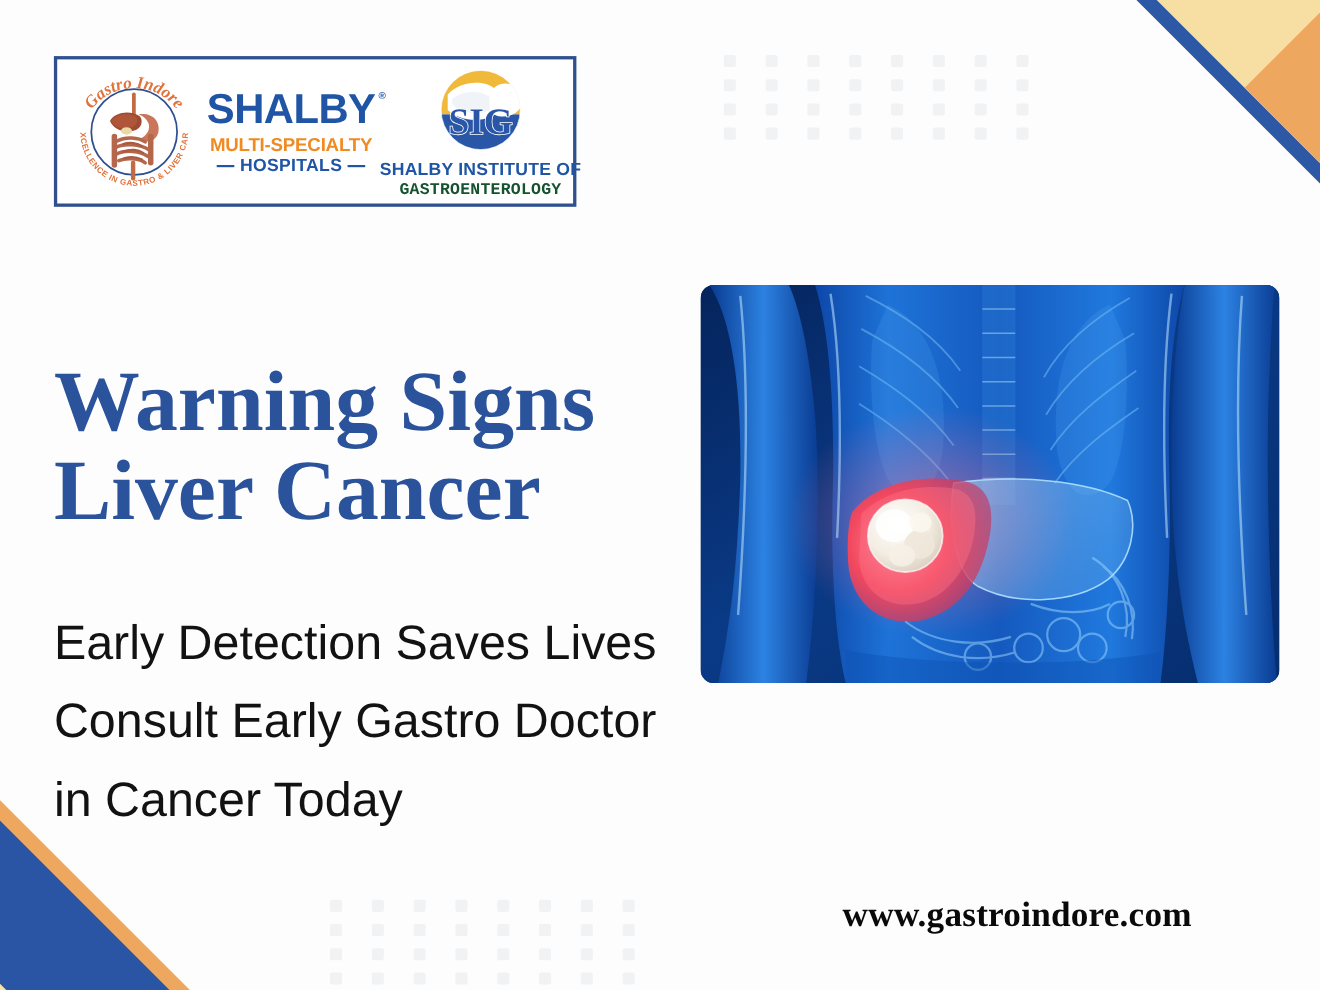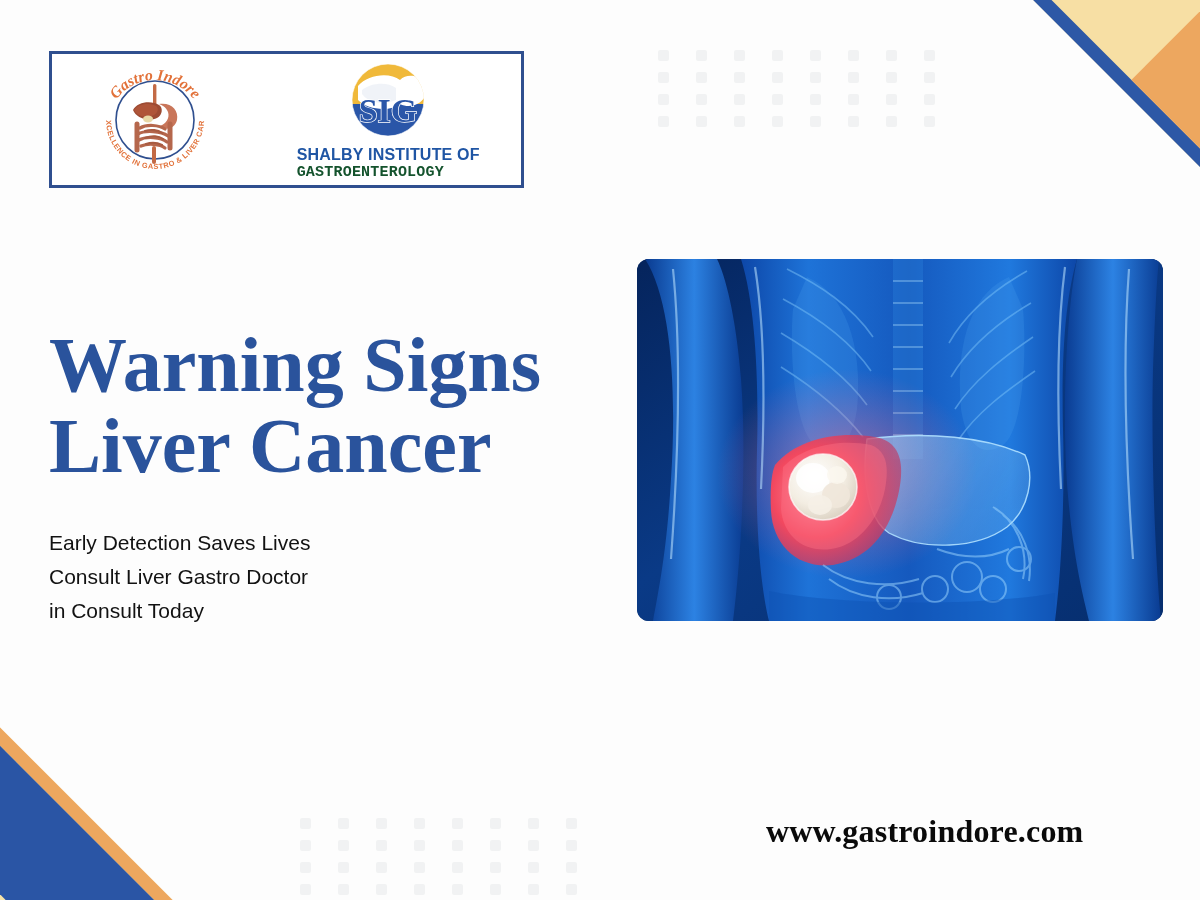--- a/index.html
+++ b/index.html
@@ -162,23 +162,22 @@
     font-family: "Liberation Sans", sans-serif;
     font-weight: bold;
     font-size: 16px;
     color: #1F55A4;
     letter-spacing: 0.3px;
   }
 
   
   .sig-logo {
     flex: 0 0 auto;
-    text-align: left;
+    text-align: center;
     line-height: 1;
-    margin-left: 13px;
   }
   .sig-logo svg { display: block; margin: 0 auto; }
   .sig-logo .sig-l1 {
     font-family: "Liberation Sans", sans-serif;
     font-weight: bold;
     font-size: 16px;
     color: #1F55A4;
     letter-spacing: 0.2px;
     margin-top: 3px;
   }
@@ -206,21 +205,21 @@
   }
   .headline .line { display: block; }
 
   .subhead {
     position: absolute;
     left: 49px;
     top: 505px;
     width: 600px;
     font-family: "Liberation Sans", sans-serif;
     font-weight: 400;
-    font-size: 21px;
+    font-size: 44px;
     line-height: 1.62;
     color: #121212;
   }
   .subhead .line { display: block; }
 
   
   .website {
     position: absolute;
     left: 766px;
     top: 813px;
@@ -369,20 +368,31 @@
 
         <text font-family="Liberation Serif, serif" font-size="15.5" font-style="italic" fill="#E2723A" font-weight="bold">
           <textPath href="#arcTop" startOffset="50%" text-anchor="middle">Gastro Indore</textPath>
         </text>
         <text font-family="Liberation Sans, sans-serif" font-size="7.4" fill="#E2723A" font-weight="bold" letter-spacing="0.5">
           <textPath href="#arcBot" startOffset="50%" text-anchor="middle">EXCELLENCE IN GASTRO &amp; LIVER CARE</textPath>
         </text>
       </svg>
     </div>
 
+    <div class="shalby-logo">
+      <div class="shalby-word">
+        <span>SHALBY</span><span class="shalby-reg">®</span>
+      </div>
+      <div class="shalby-multi">MULTI-SPECIALTY</div>
+      <div class="shalby-hosp-row">
+        <span class="rule"></span>
+        <span class="shalby-hosp">HOSPITALS</span>
+        <span class="rule"></span>
+      </div>
+    </div>
 
     <div class="sig-logo">
       <svg viewBox="0 0 100 84" width="100" height="84" aria-hidden="true">
         <defs>
           <clipPath id="sigCircle">
               <circle cx="50" cy="40" r="36"></circle>
             </clipPath>
         </defs>
         <g clip-path="url(#sigCircle)">
           <rect x="0" y="0" width="100" height="44" fill="#F0B93A"></rect>
@@ -401,22 +411,22 @@
 
   </div>
 
   <h1 class="headline">
     <span class="line">Warning Signs</span>
     <span class="line">Liver Cancer</span>
   </h1>
 
   <p class="subhead">
     <span class="line">Early Detection Saves Lives</span>
-    <span class="line">Consult Liver Gastro Doctor</span>
-    <span class="line">in Consult Today</span>
+    <span class="line">Consult Early Gastro Doctor</span>
+    <span class="line">in Cancer Today</span>
   </p>
 
   <div class="website">www.gastroindore.com</div>
 
   <div class="hero">
     <svg viewBox="0 0 526 362" preserveAspectRatio="none" aria-hidden="true">
       <defs>
         <linearGradient id="bgGrad" x1="0" y1="0" x2="1" y2="1">
           <stop offset="0%" stop-color="#05245C"></stop>
           <stop offset="45%" stop-color="#0A3A86"></stop>

